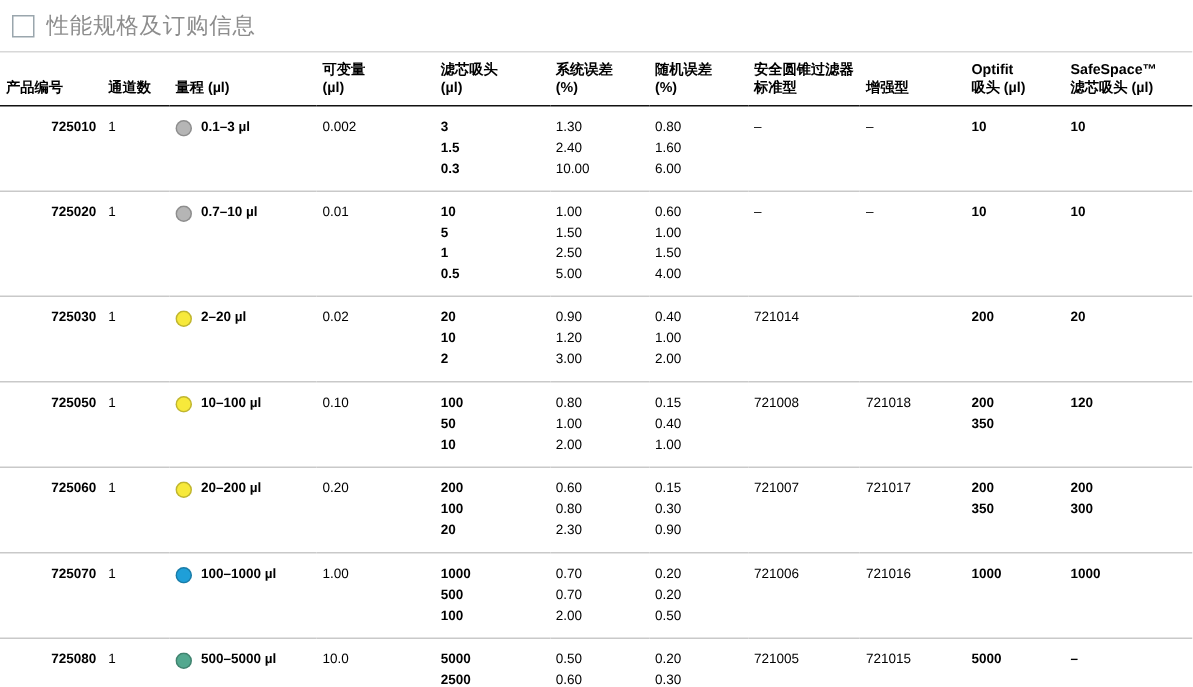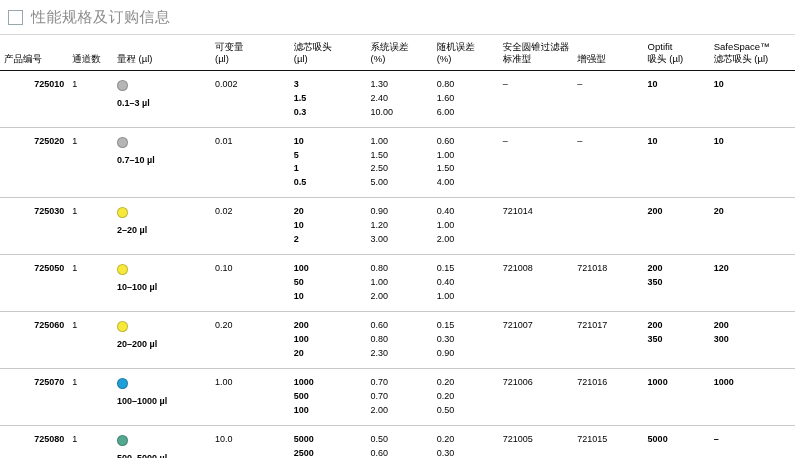--- a/index.html
+++ b/index.html
@@ -33,21 +33,21 @@
   }
 
   
   table{
     border-collapse:collapse;
     width:795px;
     table-layout:fixed;
   }
   thead th{
     font-size:9.5px;
-    font-weight:normal;
+    font-weight:bold;
     text-align:left;
     vertical-align:bottom;
     padding:6px 4px 5px 4px;
     border-bottom:1.6px solid #111;
     line-height:1.25;
     white-space:pre-line;
   }
   tbody td{
     font-size:9px;
     vertical-align:top;
@@ -67,21 +67,21 @@
   .c-inc{width:74px;}
   .c-vol{width:72px;}
   .c-sys{width:62px;}
   .c-rnd{width:62px;}
   .c-std{width:70px;}
   .c-enh{width:66px;}
   .c-opt{width:62px;}
   .c-safe{width:80px;}
 
   
-  .rangecell{display:flex;align-items:flex-start;gap:6px;flex-direction:column;}
+  .rangecell{display:flex;align-items:flex-start;gap:6px;}
   .dot{
     width:9px;height:9px;border-radius:50%;
     margin-top:2px;flex:0 0 auto;
     border:1px solid rgba(0,0,0,0.22);
   }
   .rangetext{font-weight:bold;font-size:9px;}
 </style>
 </head>
 <body>
 

